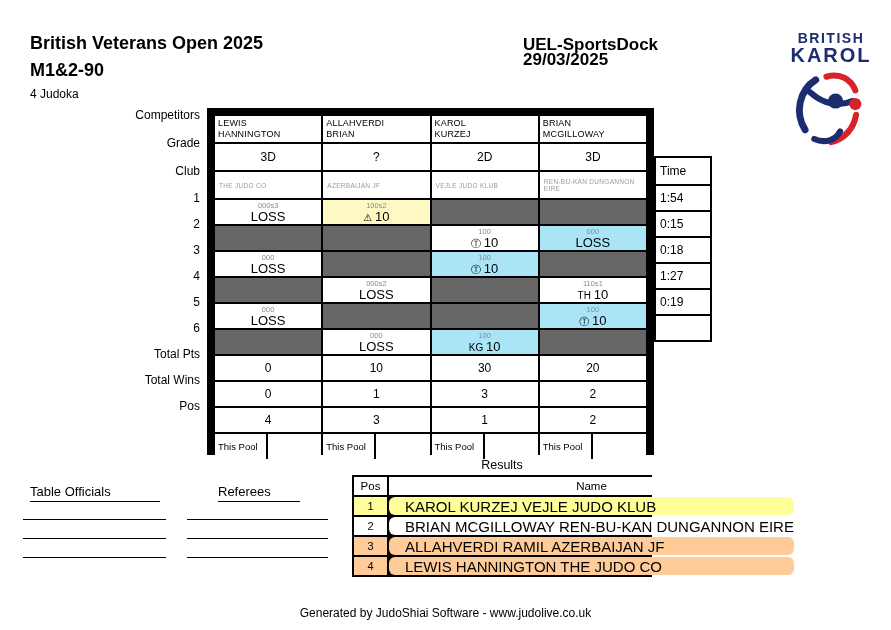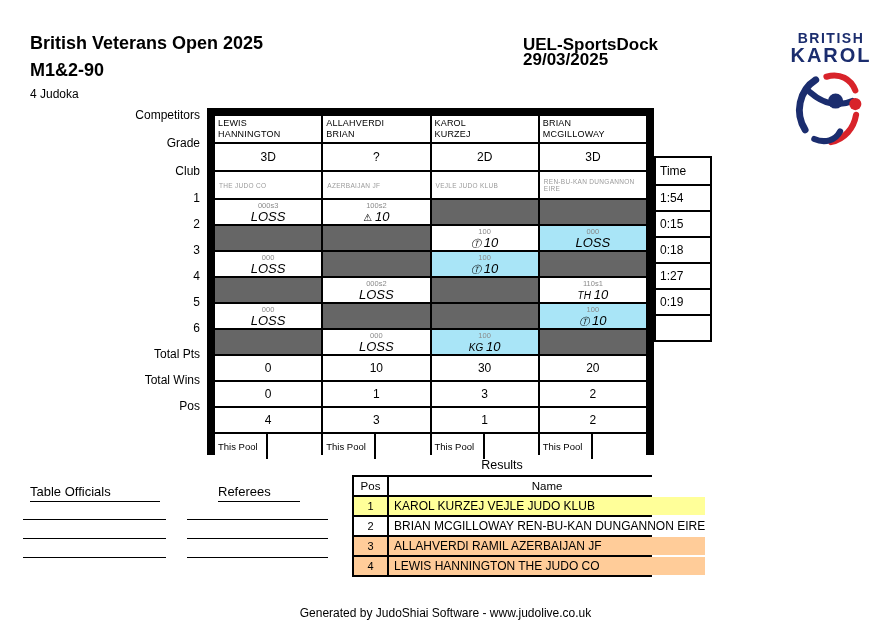--- a/index.html
+++ b/index.html
@@ -20,21 +20,21 @@
   #pool-grid{position:absolute;left:207px;top:100px;width:447px;height:347px;
     display:grid;grid-template-columns:repeat(4,1fr);
     grid-template-rows:26px 26px 26px repeat(6,24px) 24px 24px 24px 25px;
     gap:2px;padding:8px;background:#000;box-sizing:border-box;margin-top:8px;}
   .cell{background:#fff;overflow:hidden;}
   .comp{font-size:9px;line-height:11px;padding:2px 3px;letter-spacing:.2px;}
   .grade{display:flex;align-items:center;justify-content:center;font-size:12px;}
   .club{display:flex;align-items:center;font-size:6.5px;color:#9a9a9a;padding-left:4px;letter-spacing:.3px;}
   .match{display:flex;flex-direction:column;align-items:center;}
   .match .score{font-size:7.5px;line-height:9px;color:#8a8a8a;margin-top:1px;}
-  .match .line{font-size:13px;line-height:13px;font-style:italic;}
+  .match .line{font-size:13px;line-height:13px;}
   .match .sym{font-size:10px;}
   .tot{display:flex;align-items:center;justify-content:center;font-size:12px;}
   .ptsrow{display:flex;}
   .ptsrow .half1{width:50%;border-right:2px solid #000;font-size:9.5px;display:flex;align-items:center;padding-left:3px;box-sizing:border-box;}
   .ptsrow .half2{flex:1;}
   
   #time-grid{position:absolute;left:654px;top:156px;width:58px;height:186px;
     display:grid;grid-template-columns:1fr;grid-template-rows:26px repeat(6,24px);
     gap:2px;padding:2px;background:#000;box-sizing:border-box;}
   .time-cell{background:#fff;display:flex;align-items:center;padding-left:4px;font-size:12px;}
@@ -42,21 +42,21 @@
   .rowlab{position:absolute;left:40px;width:160px;text-align:right;font-size:12px;}
   .lh26{line-height:26px;} .lh24{line-height:24px;}
   .mnum{line-height:24px;}
   
   .results-title{position:absolute;left:352px;top:458px;width:300px;text-align:center;font-size:12.5px;}
   #results-grid{position:absolute;left:352px;top:475px;width:300px;
     display:grid;grid-template-columns:33px 1fr;grid-template-rows:18px repeat(4,18px);
     gap:2px;padding:2px;background:#000;box-sizing:border-box;}
   .res-hdr{background:#fff;display:flex;align-items:center;justify-content:center;font-size:11.5px;}
   .res-pos{display:flex;align-items:center;justify-content:center;font-size:11px;overflow:hidden;}
-  .res-name{display:flex;align-items:center;padding-left:5px;font-size:12px;white-space:nowrap;overflow:visible;}
+  .res-name{display:flex;align-items:center;padding-left:16px;font-size:15px;white-space:nowrap;overflow:visible;border-radius:6px;}
   
   .officials-label{position:absolute;top:484px;font-size:13px;border-bottom:1.5px solid #000;padding-bottom:2px;}
   #table-officials{left:30px;width:130px;}
   #referees{left:218px;width:82px;}
   .sig{position:absolute;height:0;border-top:1.5px solid #000;}
   
   .footer{position:absolute;left:0;right:0;top:606px;text-align:center;font-size:12px;}
 </style>
 </head>
 <body>
@@ -112,21 +112,21 @@
       <div class="cell grade">2D</div>
       <div class="cell grade">3D</div>
       <div class="cell club">THE JUDO CO</div>
       <div class="cell club">AZERBAIJAN JF</div>
       <div class="cell club">VEJLE JUDO KLUB</div>
       <div class="cell club">REN-BU-KAN DUNGANNON EIRE</div>
       <div class="cell match">
         <div class="score">000s3</div>
         <div class="line"><span class="val">LOSS</span></div>
       </div>
-      <div class="cell match" style="background: #ffffff;">
+      <div class="cell match" style="background: #fef9c3;">
         <div class="score">100s2</div>
         <div class="line"><span class="sym">⚠ </span><span class="val">10</span></div>
       </div>
       <div class="cell match" style="background: rgb(102, 102, 102);"></div>
       <div class="cell match" style="background: rgb(102, 102, 102);"></div>
       <div class="cell match" style="background: rgb(102, 102, 102);"></div>
       <div class="cell match" style="background: rgb(102, 102, 102);"></div>
       <div class="cell match">
         <div class="score">100</div>
         <div class="line"><span class="sym">Ⓣ </span><span class="val">10</span></div>

